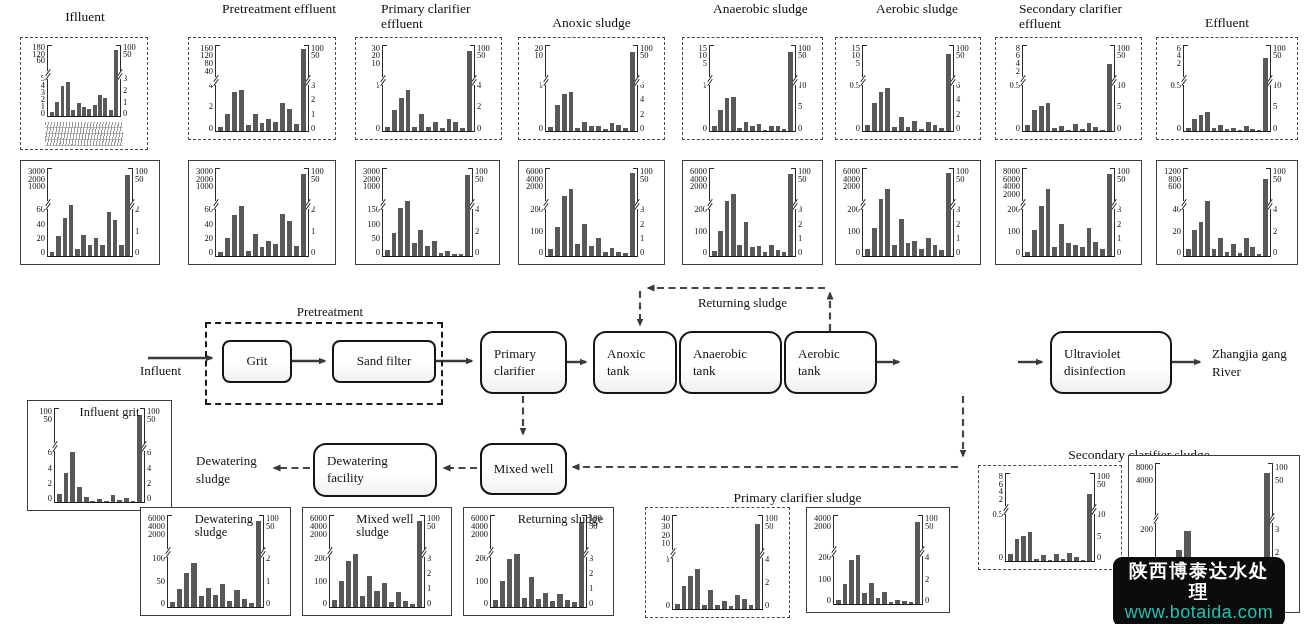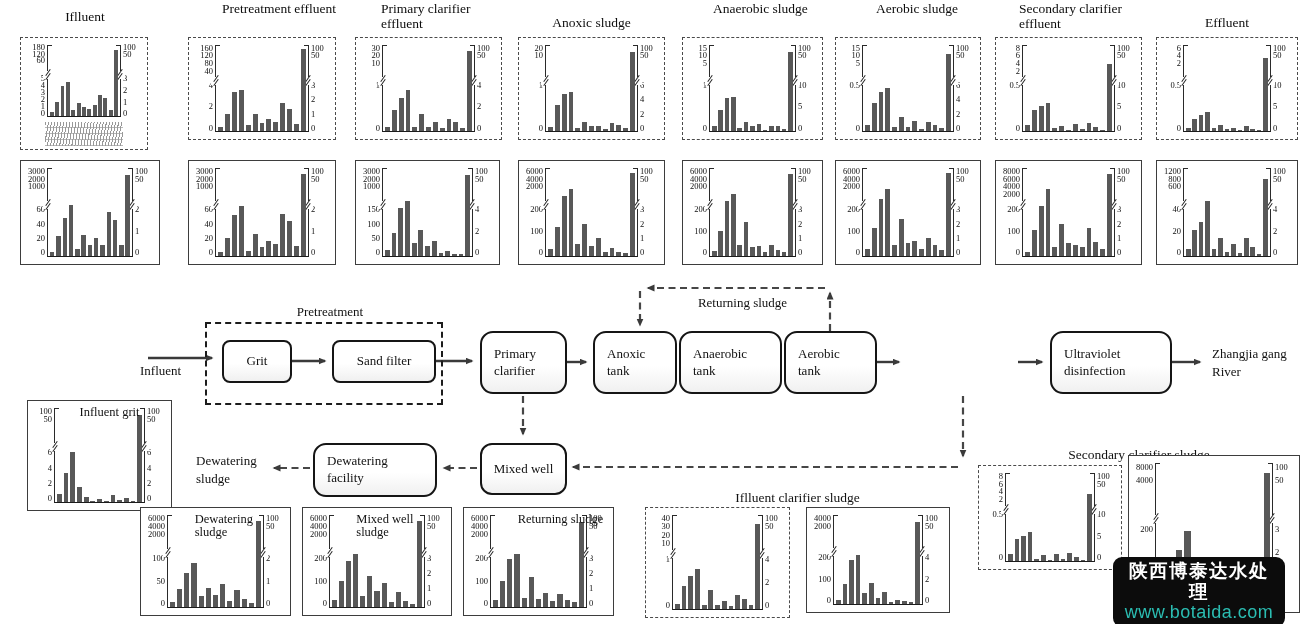--- a/index.html
+++ b/index.html
@@ -89,21 +89,21 @@
   <div class="fbox sq" style="left:222px;top:340px;width:70px;height:43px;">Grit</div>
   <div class="fbox sq" style="left:332px;top:340px;width:104px;height:43px;">Sand filter</div>
   <div class="fbox" style="left:593px;top:331px;width:84px;height:63px;">Anoxic tank</div>
   <div class="fbox" style="left:480px;top:331px;width:87px;height:63px;">Primary clarifier</div>
   <div class="fbox" style="left:679px;top:331px;width:103px;height:63px;">Anaerobic tank</div>
   <div class="fbox" style="left:784px;top:331px;width:93px;height:63px;">Aerobic tank</div>
   <div class="fbox" style="left:1050px;top:331px;width:122px;height:63px;">Ultraviolet disinfection</div>
   <div class="fbox sq" style="left:480px;top:443px;width:87px;height:52px;border-radius:12px;">Mixed well</div>
   <div class="fbox" style="left:313px;top:443px;width:124px;height:54px;">Dewatering facility</div>
 
-  <div class="gtitle" style="left:645px;top:490px;width:305px;">Iflluent clarifier sludge</div>
+  <div class="gtitle" style="left:645px;top:490px;width:305px;">Primary clarifier sludge</div>
   <div class="gtitle" style="left:978px;top:447px;width:322px;">Secondary clarifier sludge</div>
 
   <div class="wm" style="background: rgb(12, 12, 12);">
     <div class="l1">陕西博泰达水处理</div>
     <div class="l2" style="color: rgb(43, 189, 178);">www.botaida.com</div>
   </div>
 <div class="ctitle" style="left: 38px; top: 10px; width: 94px; text-align: center;">Iflluent</div>
     <div class="chart-box dashed" style="left: 20px; top: 37px; width: 128px; height: 113px;">
       <div class="plot" style="inset: 7px 26px 32px;">
         <i class="cap capl"></i>

